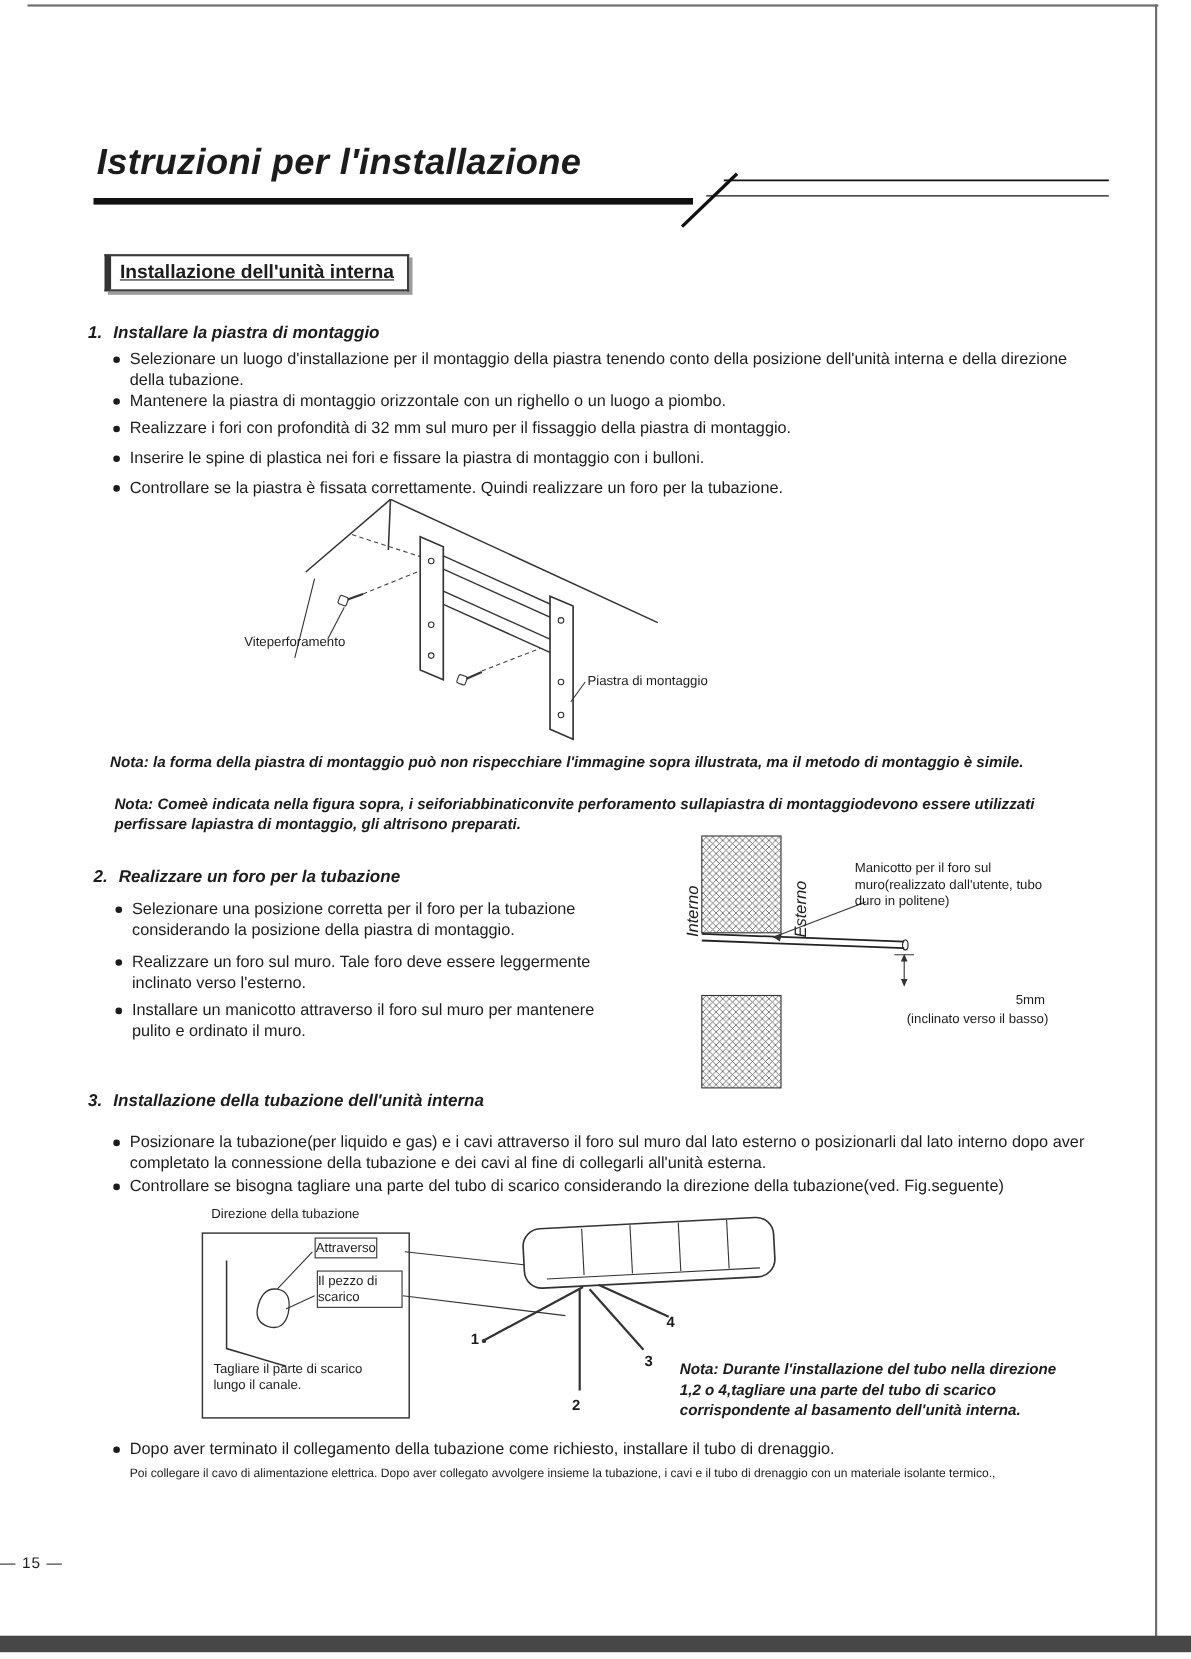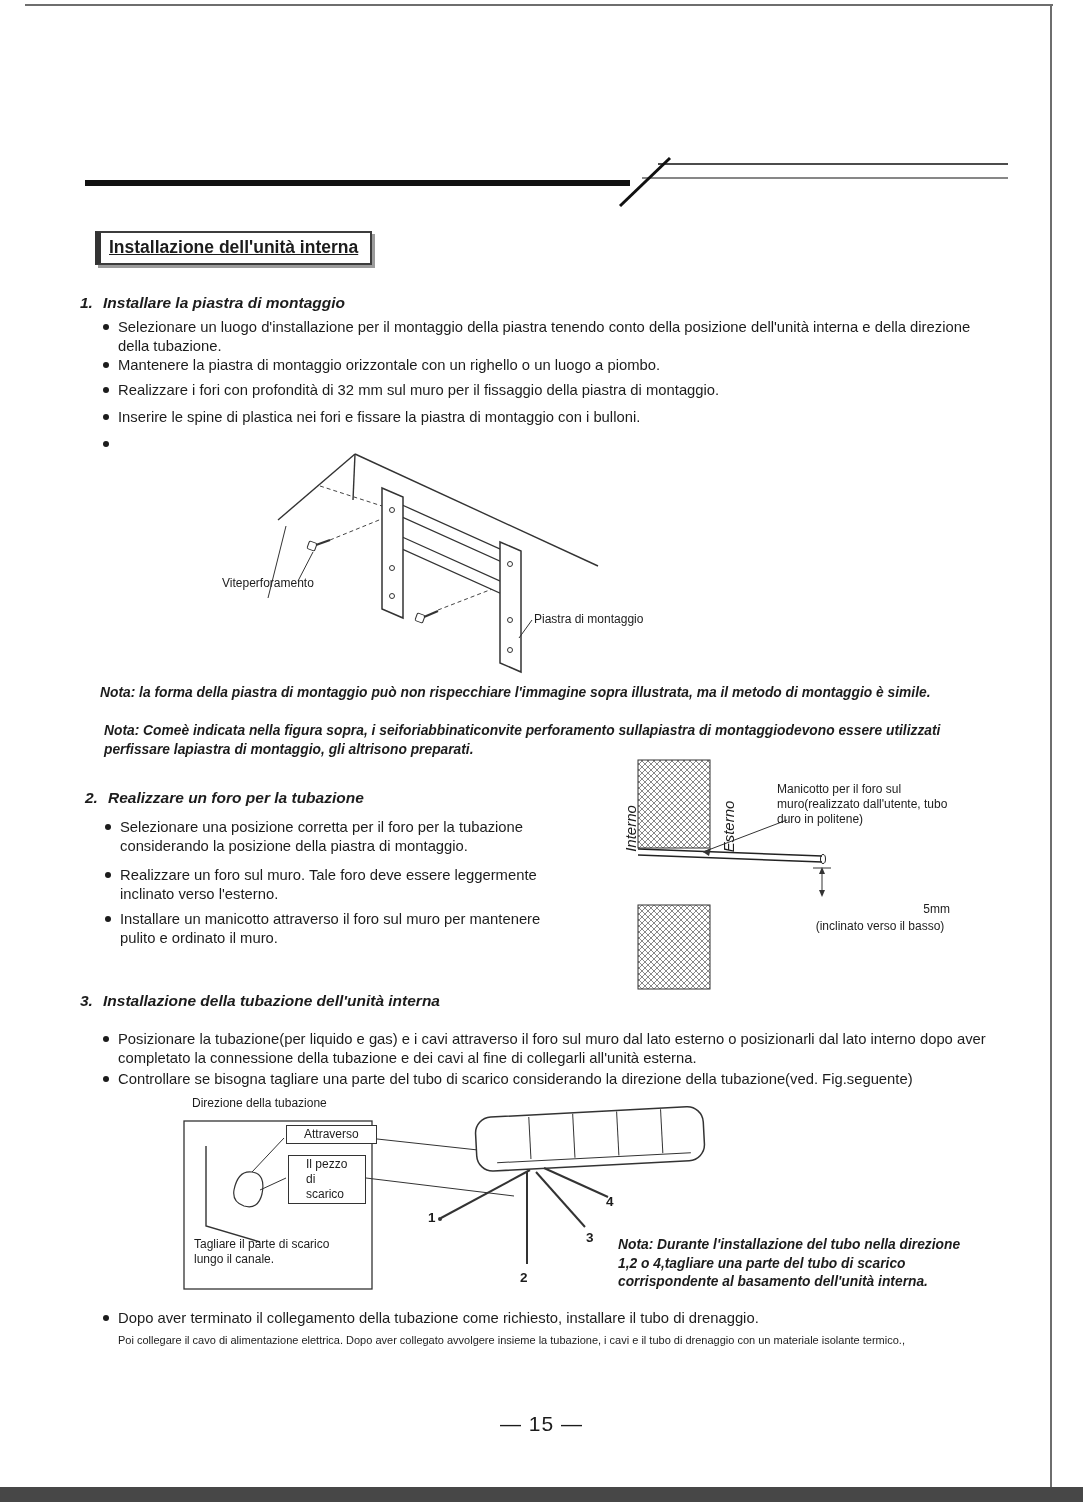--- a/index.html
+++ b/index.html
@@ -10,35 +10,36 @@
   .secbox{display:inline-block;border:2px solid #3c3c3c;border-left:6px solid #333;box-shadow:3px 3px 0 #9b9b9b;padding:4px 12px 5px 8px;font-size:17.5px;font-weight:bold;background:#fff}
   .secbox .ul{text-decoration:underline}
   .h{display:flex;font-weight:bold;font-style:italic;font-size:15.5px}
   .h .num{width:23px;flex:none}
   .bullet{display:flex}
   .dot{width:6px;height:6px;border-radius:50%;background:#1c1c1c;flex:none;margin:6px 9px 0 0}
   .bt{font-size:14.8px;line-height:1.27}
   .cont{font-size:11px;line-height:1.55}
   .note{font-weight:bold;font-style:italic;font-size:13.8px;line-height:1.35}
   .lab{font-size:12px;line-height:1.25}
-  .boxed{border:1.3px solid #333;padding:1px 17px;background:#fff;display:inline-block}
+  .boxed{border:1.3px solid #333;padding:1px 0;background:#fff;display:inline-block}
   .rot{transform:rotate(-90deg);font-style:italic;font-size:15px;text-align:center}
   .bignum{font-weight:bold;font-size:13.5px}
-  .pageno{font-size:21px;text-align:center;letter-spacing:1px}
+  .pageno{font-size:14px;letter-spacing:1px}
   .edge{background:#6e6e6e}
 </style>
 </head>
 <body>
 
 <div class="page">
 
   <div class="abs edge" style="left:25px;top:4px;width:1028px;height:2px"></div>
   <div class="abs edge" style="left:1050px;top:4px;width:2px;height:1484px"></div>
   <div class="abs" style="left:0;top:1487px;width:1083px;height:15px;background:#474747"></div>
 
+  <div class="abs title" style="left:88px;top:128px">Istruzioni per l'installazione</div>
   <svg class="abs" style="left:80px;top:150px" width="940" height="65" viewBox="0 0 940 65">
     <rect x="5" y="30" width="545" height="6" fill="#111"></rect>
     <line x1="540" y1="56" x2="590" y2="8" stroke="#111" stroke-width="3"></line>
     <line x1="578" y1="14" x2="928" y2="14" stroke="#111" stroke-width="1.6"></line>
     <line x1="562" y1="28" x2="928" y2="28" stroke="#111" stroke-width="1.2"></line>
   </svg>
 
   <div class="abs secbox" style="left:95px;top:231px">
     <span class="ul">Installazione dell'unità interna</span>
   </div>
@@ -59,20 +60,21 @@
   <div class="abs bullet" style="left:103px;top:381px;width:900px">
     <span class="dot"></span>
       <span class="bt">Realizzare i fori con profondità di 32 mm sul muro per il fissaggio della piastra di montaggio.</span>
   </div>
   <div class="abs bullet" style="left:103px;top:408px;width:900px">
     <span class="dot"></span>
       <span class="bt">Inserire le spine di plastica nei fori e fissare la piastra di montaggio con i bulloni.</span>
   </div>
   <div class="abs bullet" style="left:103px;top:435px;width:900px">
     <span class="dot"></span>
+      <span class="bt">Controllare se la piastra è fissata correttamente. Quindi realizzare un foro per la tubazione.</span>
   </div>
 
   <div class="abs" style="left:170px;top:448px;width:520px;height:242px">
     <svg width="520" height="242" viewBox="0 0 520 242">
       <line x1="185" y1="6" x2="108" y2="72" stroke="#333" stroke-width="1.4"></line>
       <line x1="185" y1="6" x2="428" y2="118" stroke="#333" stroke-width="1.4"></line>
       <line x1="185" y1="6" x2="183" y2="52" stroke="#333" stroke-width="1.4"></line>
       <line x1="116" y1="78" x2="98" y2="150" stroke="#333" stroke-width="1"></line>
       <line x1="150" y1="38" x2="212" y2="58" stroke="#444" stroke-width="1" stroke-dasharray="4 3"></line>
       <line x1="160" y1="92" x2="214" y2="70" stroke="#444" stroke-width="1" stroke-dasharray="4 3"></line>
@@ -140,21 +142,21 @@
       <polygon points="88,100 96,96 94,104" fill="#333"></polygon>
       <line x1="198" y1="116" x2="216" y2="116" stroke="#333" stroke-width="1"></line>
       <line x1="207" y1="118" x2="207" y2="142" stroke="#333" stroke-width="1"></line>
       <polygon points="204,122 210,122 207,115" fill="#333"></polygon>
       <polygon points="204,138 210,138 207,145" fill="#333"></polygon>
     </svg>
     <div class="abs rot" style="left:-17px;top:68px;width:64px">Interno</div>
     <div class="abs rot" style="left:81px;top:66px;width:64px">Esterno</div>
     <div class="abs lab" style="left:162px;top:30px;width:190px">Manicotto per il foro sul muro(realizzato dall'utente, tubo duro in politene)</div>
     <div class="abs lab" style="left:195px;top:150px;width:140px;text-align:right">5mm</div>
-    <div class="abs lab" style="left:192px;top:167px;width:146px;text-align:center">(inclinato verso il basso)</div>
+    <div class="abs lab" style="left:192px;top:167px;width:146px;text-align:right">(inclinato verso il basso)</div>
   </div>
 
   <div class="abs h" style="left:80px;top:992px">
     <span class="num">3.</span>
     <span>Installazione della tubazione dell'unità interna</span>
   </div>
 
   <div class="abs bullet" style="left:103px;top:1030px;width:925px">
     <span class="dot"></span>
       <span class="bt">Posizionare la tubazione(per liquido e gas) e i cavi attraverso il foro sul muro dal lato esterno o posizionarli dal lato interno dopo aver completato la connessione della tubazione e dei cavi al fine di collegarli all'unità esterna.</span>

